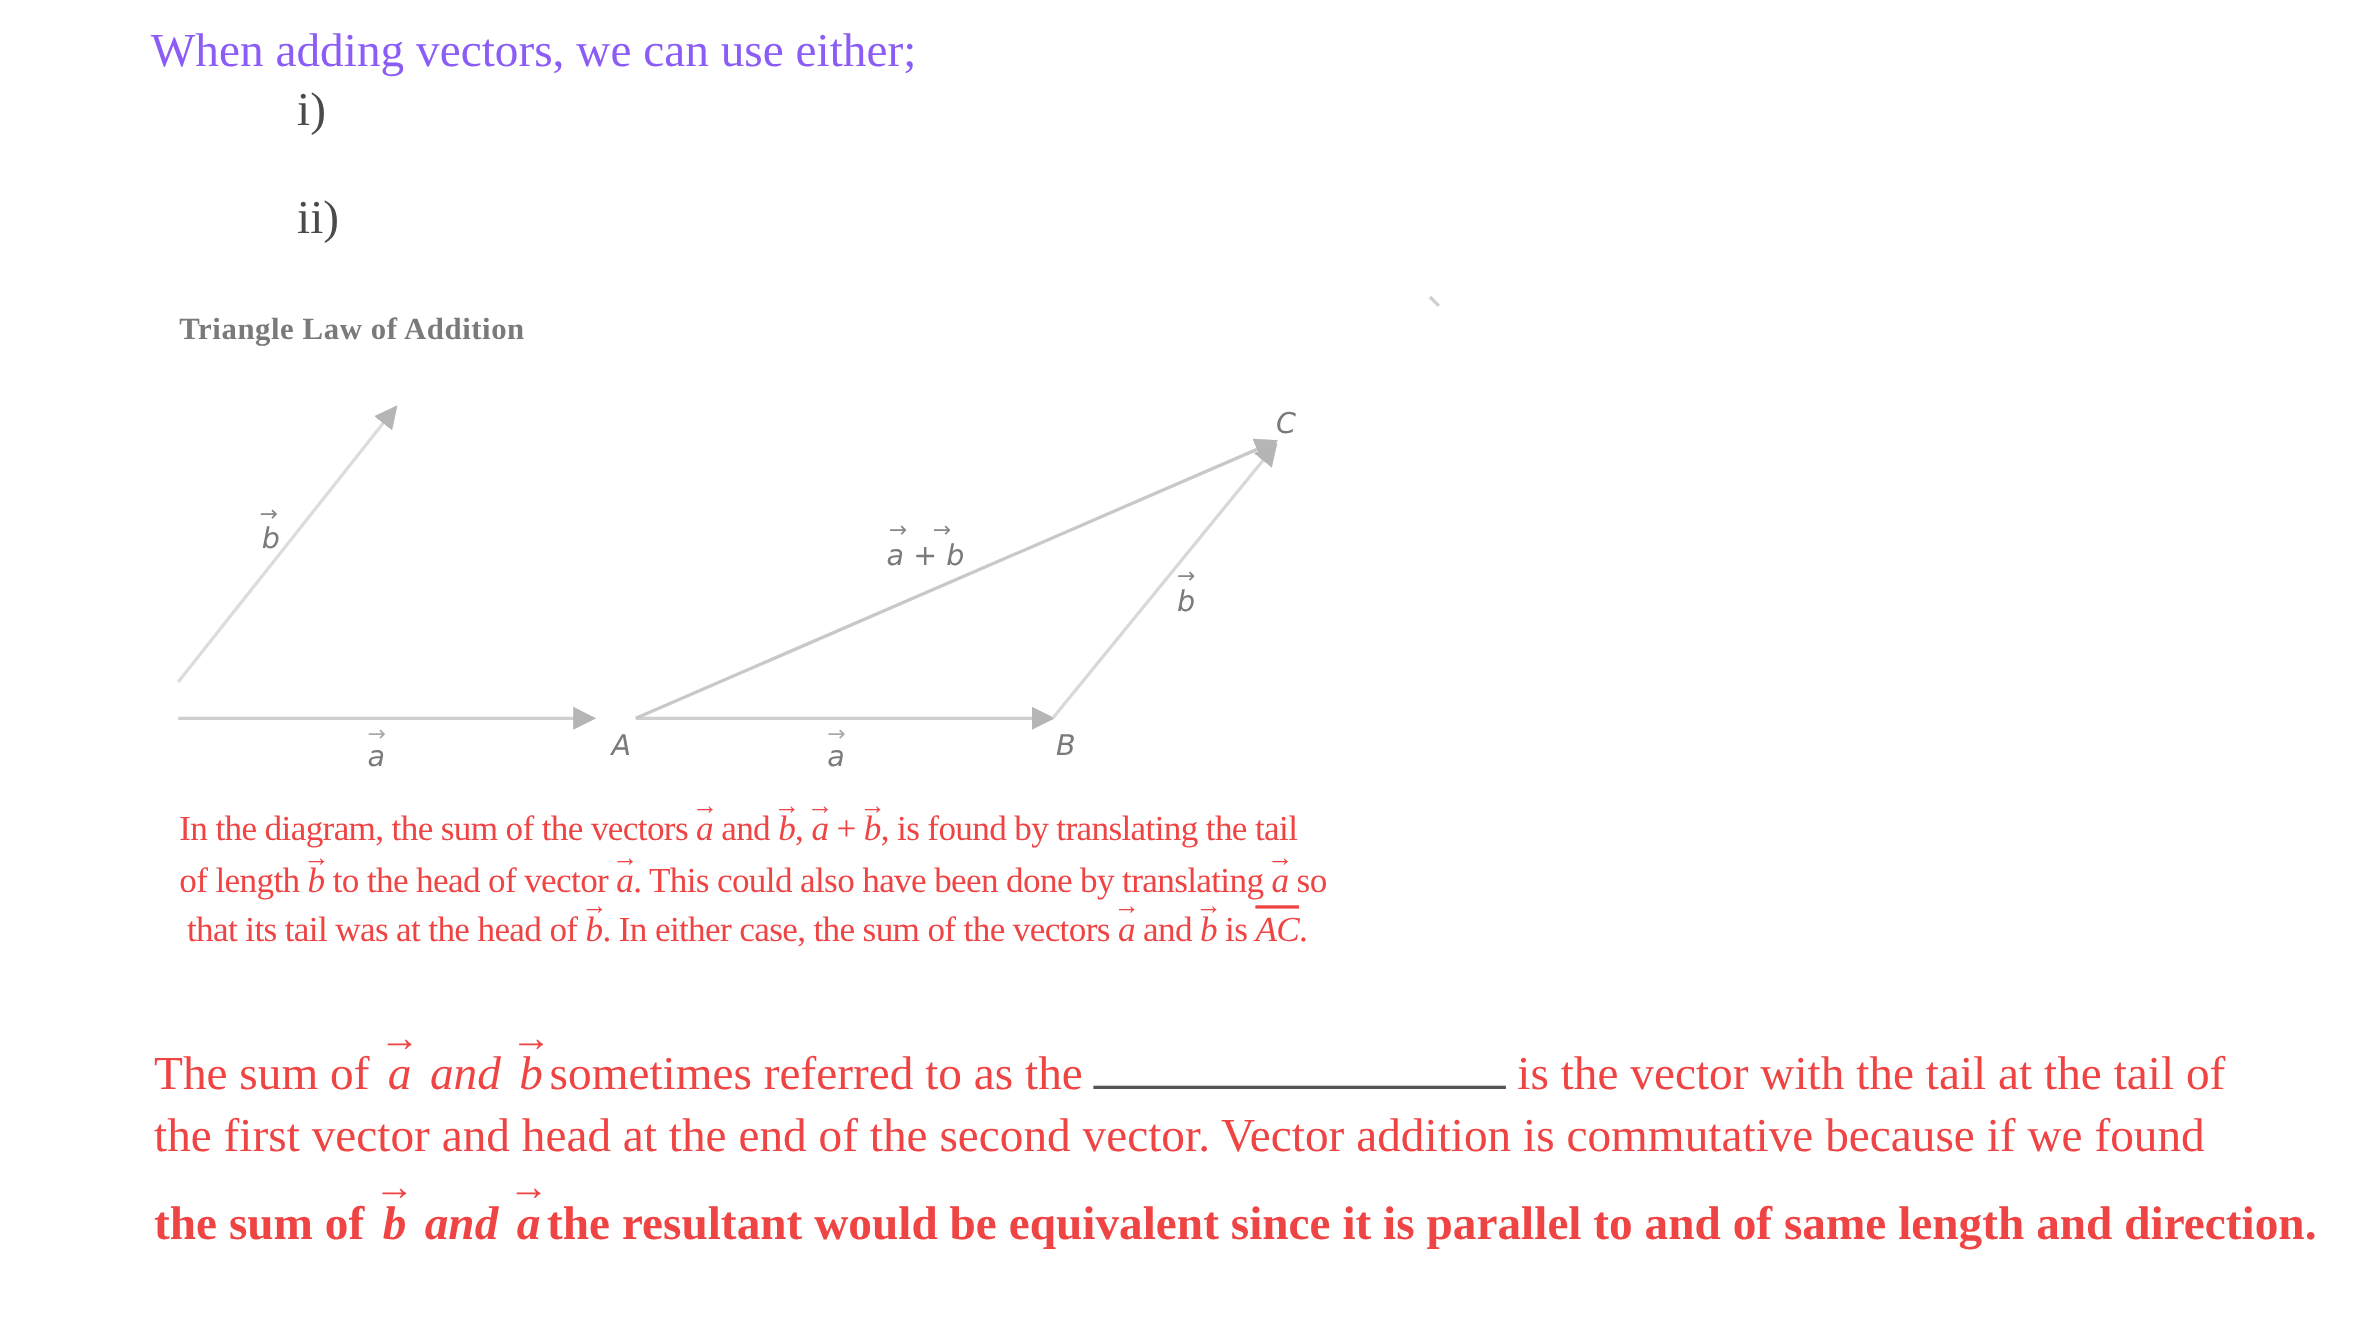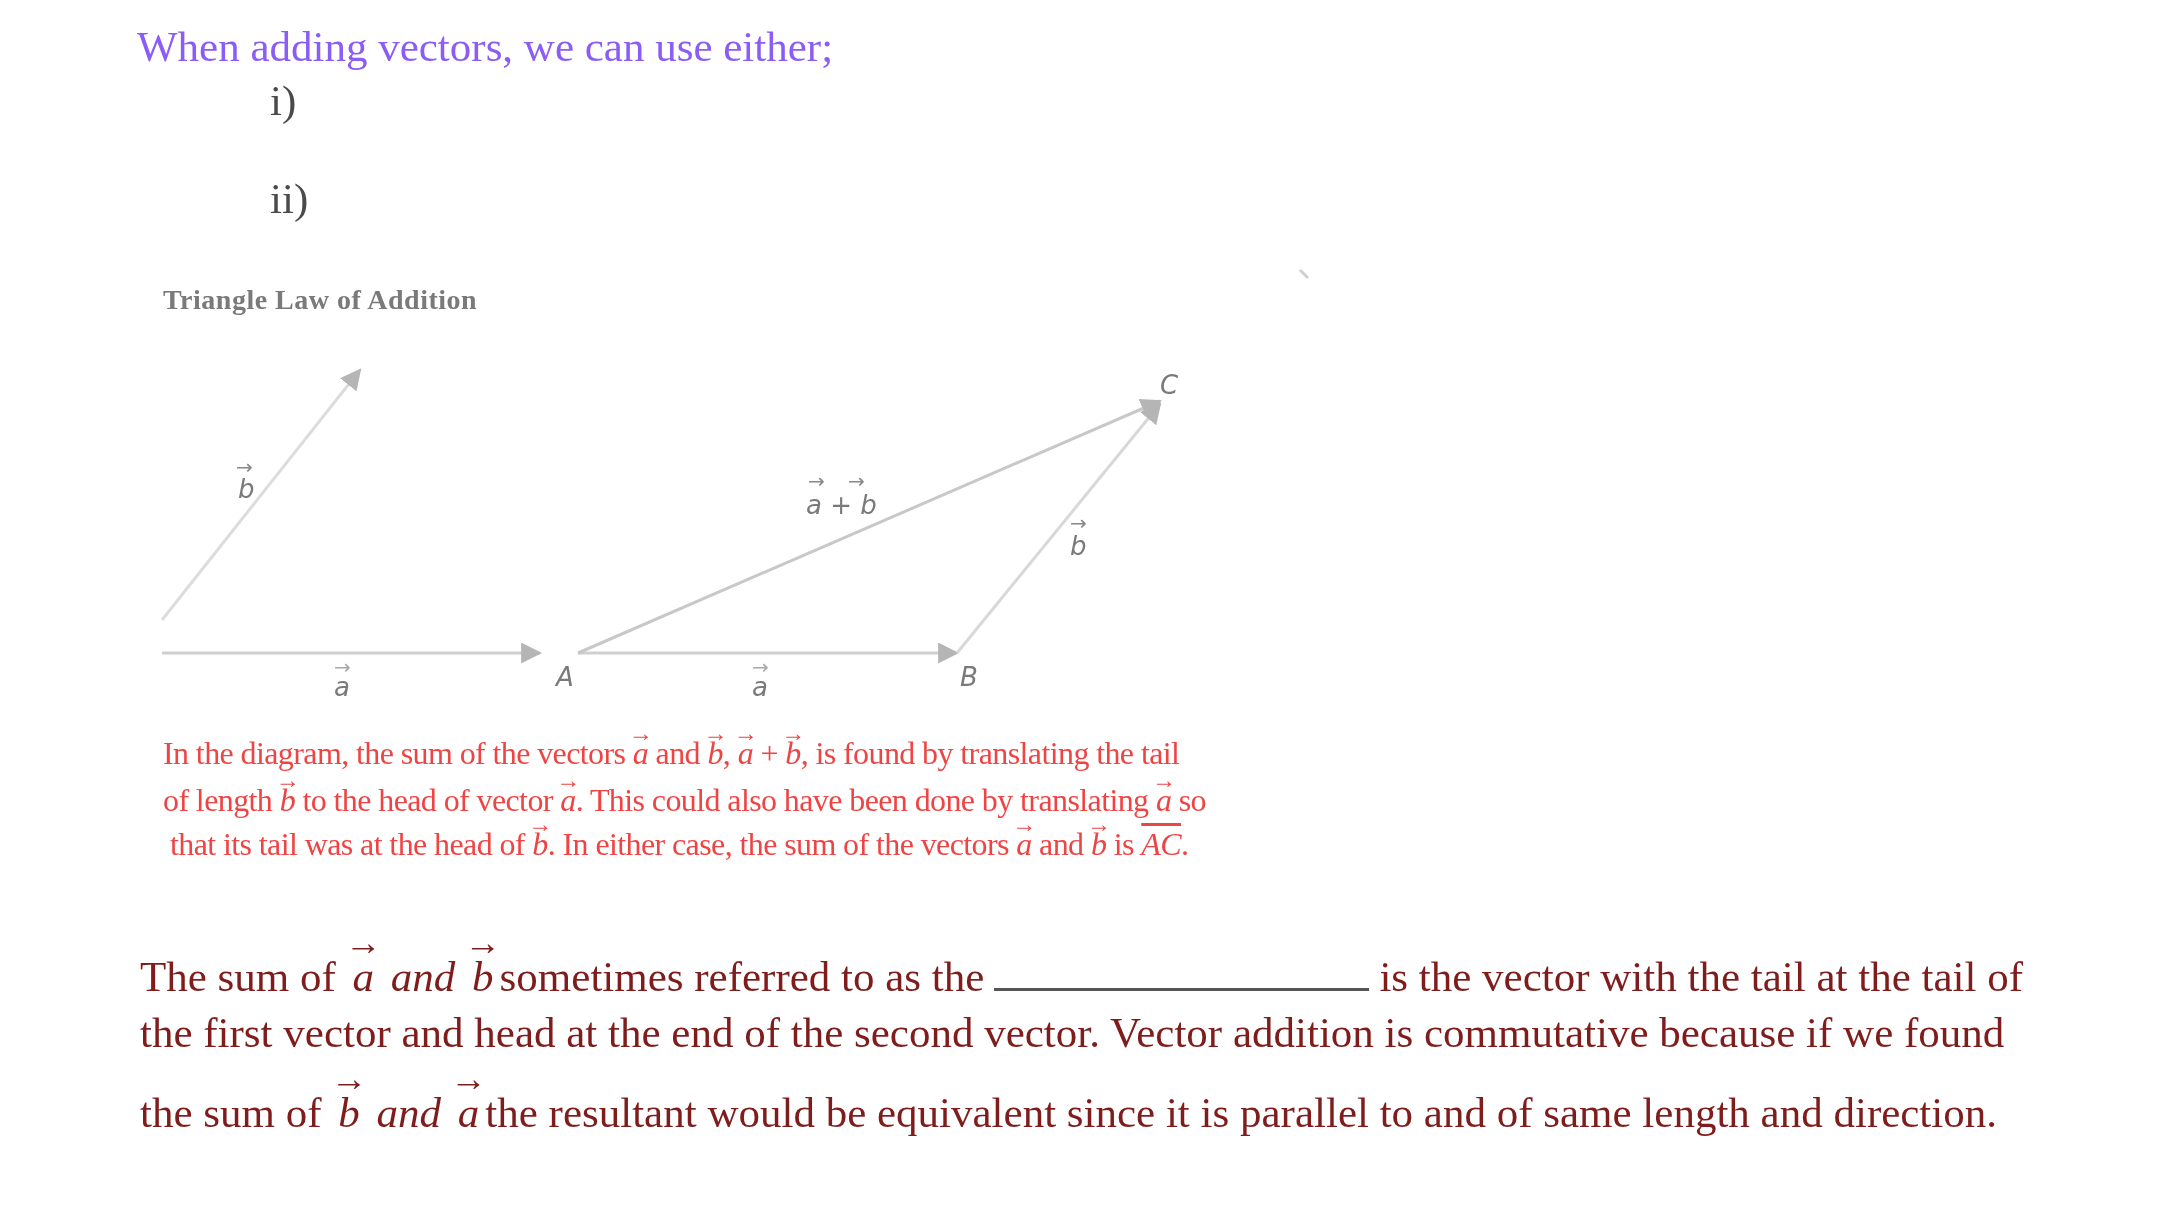--- a/index.html
+++ b/index.html
@@ -8,21 +8,21 @@
   .abs { position:absolute; white-space:nowrap; }
   .intro { left:137px; top:22px; font-size:43px; color:#8b5cf6; }
   .item { left:270px; font-size:43px; color:#4a4a4a; }
   .fig-title { left:163px; top:284px; font-size:28px; font-weight:bold; color:#7a7a7a; letter-spacing:0.5px; }
   svg.diagram { position:absolute; left:0; top:0; }
   .lbl { font-family:"DejaVu Sans", sans-serif; font-style:italic; fill:#7a7a7a; }
   .caption { left:163px; font-size:32px; color:#ef4444; letter-spacing:-0.6px; }
   .vec { position:relative; display:inline-block; font-style:italic; }
   .vec::before { content:"\2192"; position:absolute; left:50%; transform:translateX(-50%); top:-0.62em; font-size:0.75em; font-style:normal; }
   .overline { text-decoration:overline; font-style:italic; }
-  .body-line { left:140px; font-size:43px; color:#7f1d1d; }
+  .body-line { left:140px; font-size:43px; color:#ef4444; }
   .mvec { position:relative; display:inline-block; font-style:italic; padding:0 6px; }
   .mvec::before { content:"\2192"; position:absolute; left:50%; transform:translateX(-50%); top:-0.85em; font-size:0.85em; font-style:normal; }
   .blank { display:inline-block; width:375px; border-bottom:3px solid #555; height:30px; margin:0 10px; vertical-align:baseline; }
 </style>
 </head>
 <body>
 
 <div class="abs intro">When adding vectors, we can use either;</div>
 <div class="abs item" style="top:76px;">i)</div>
 <div class="abs item" style="top:174px;">ii)</div>
@@ -74,18 +74,18 @@
   <span>that its tail was at the head of </span><span class="vec">b</span><span>. In either case, the sum of the vectors </span><span class="vec">a</span><span> and </span><span class="vec">b</span><span> is </span><span class="overline">AC</span><span>.</span>
 </div>
 
 <div class="abs body-line" style="top:952px;">
   <span>The sum of</span>
   <span class="mvec">a</span>
   <i>and</i>
   <span class="mvec">b</span><span>sometimes referred to as the</span><span class="blank"></span><span>is the vector with the tail at the tail of</span>
 </div>
 <div class="abs body-line" style="top:1008px;text-align:right;">the first vector and head at the end of the second vector.  Vector addition is commutative because if we found</div>
-<div class="abs body-line" style="top:1088px;">
+<div class="abs body-line" style="top:1088px;font-weight:bold;">
   <span>the sum of</span>
   <span class="mvec">b</span>
   <i>and</i>
   <span class="mvec">a</span><span>the resultant would be equivalent since it is parallel to and of same length and direction.</span>
 </div>
 
 </body></html>

